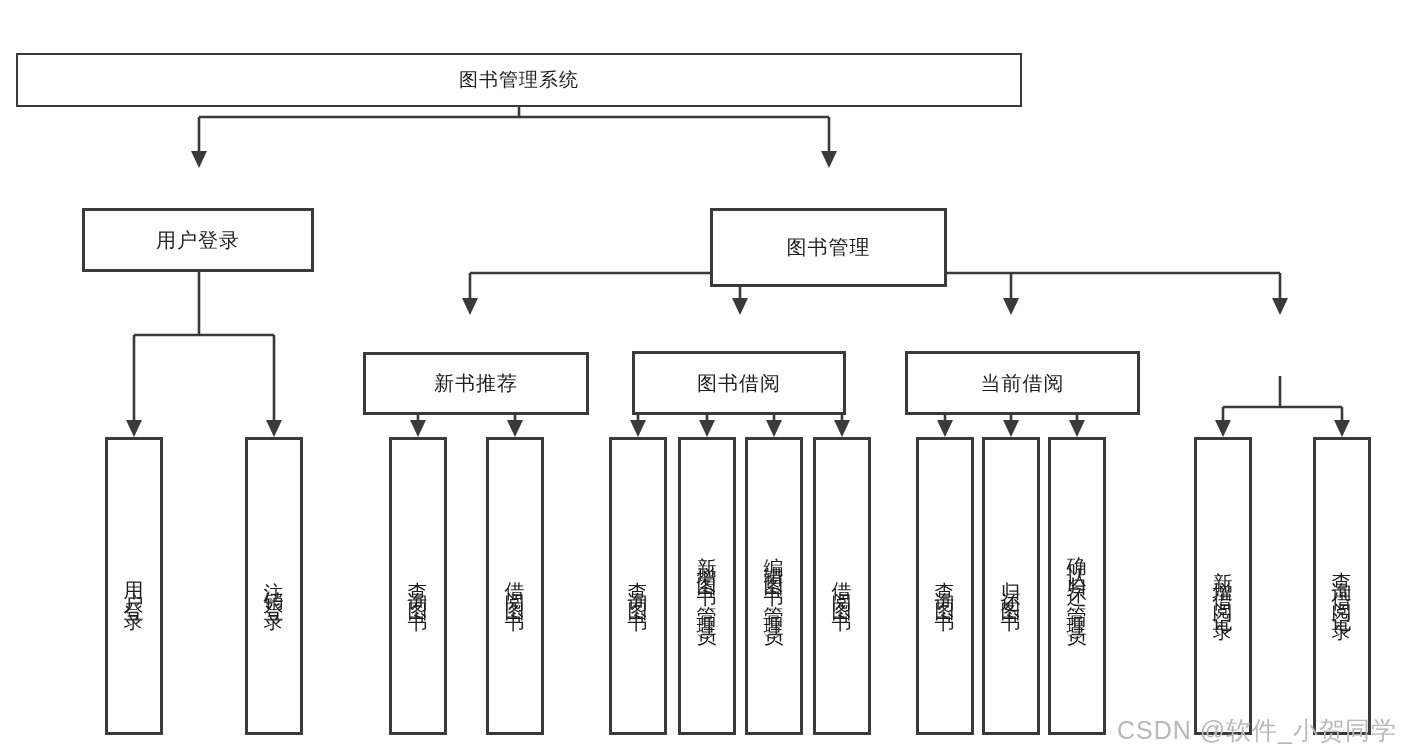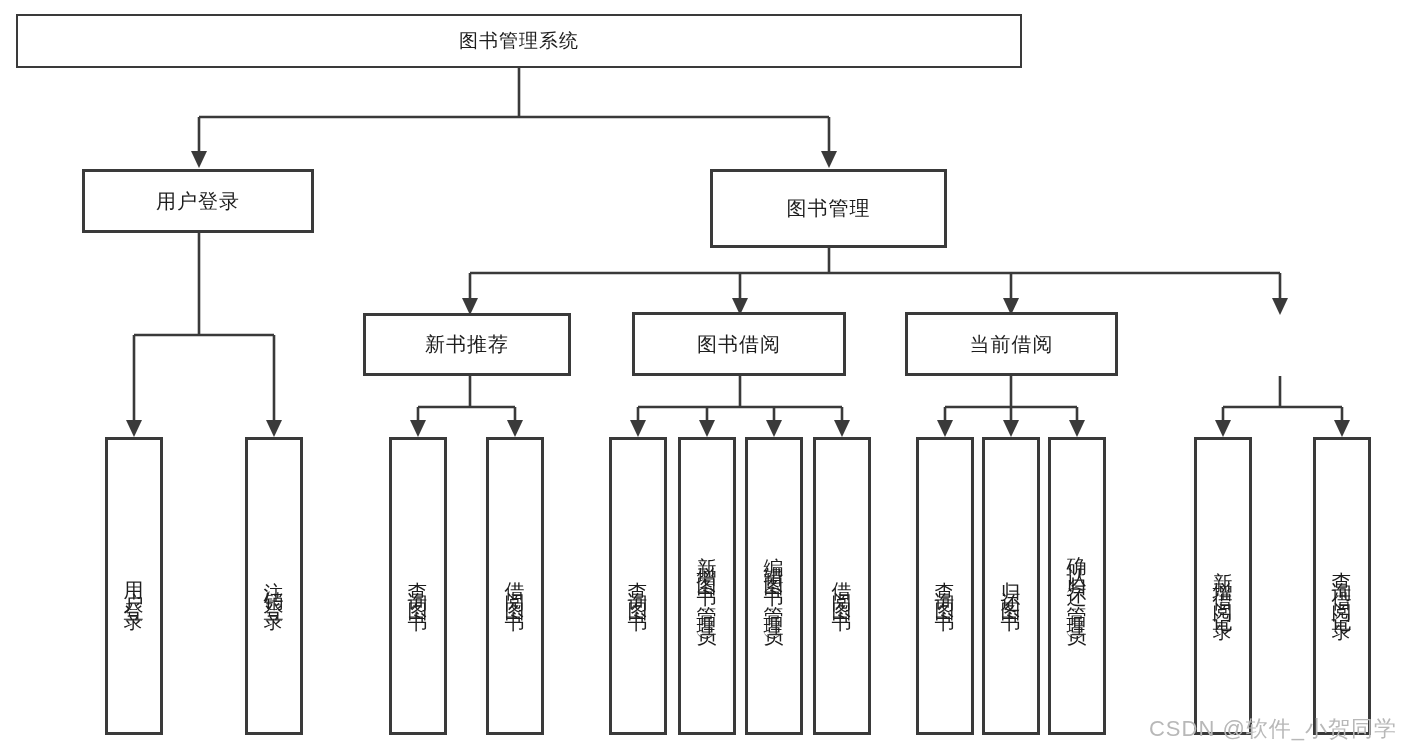--- a/index.html
+++ b/index.html
@@ -22,20 +22,21 @@
     box-sizing: border-box;
     border: 3px solid var(--line, #3a3a3a);
     background: #ffffff;
     display: flex;
     align-items: center;
     justify-content: center;
     font-size: 20px;
     color: var(--text, #1d1d1d);
     letter-spacing: 1px;
     z-index: 1;
+    margin-top: 39px;
   }
   .hbox.root { border-width: 2px; font-size: 19px; }
   .vbox {
     position: absolute;
     box-sizing: border-box;
     border: 3px solid var(--line, #3a3a3a);
     background: #ffffff;
     top: 437px;
     width: 58px;
     height: 298px;
@@ -49,21 +50,21 @@
     font-size: 20px;
     color: var(--text, #1d1d1d);
     letter-spacing: 10px;
     line-height: 1;
     white-space: nowrap;
   }
   .watermark {
     position: absolute;
     right: 8px;
     top: 714px;
-    font-size: 22px;
+    font-size: 25px;
     color: var(--wm, #b8b8b8);
     letter-spacing: 1px;
     z-index: 2;
   }
 </style>
 </head>
 <body>
 
 <div class="canvas">
 
@@ -100,27 +101,27 @@
     <span>图书管理系统</span>
   </div>
 
   <div class="hbox" style="left:82px; top:169px; width:232px; height:64px;">
     <span>用户登录</span>
   </div>
   <div class="hbox" style="left:710px; top:169px; width:237px; height:79px;text-align:right;">
     <span>图书管理</span>
   </div>
 
-  <div class="hbox" style="left:363px; top:313px; width:208px; height:63px;">
+  <div class="hbox" style="left:363px; top:313px; width:226px; height:63px;">
     <span>新书推荐</span>
   </div>
   <div class="hbox" style="left:632px; top:312px; width:214px; height:64px;justify-content:center;">
     <span>图书借阅</span>
   </div>
-  <div class="hbox" style="left:905px; top:312px; width:213px; height:64px;">
+  <div class="hbox" style="left:905px; top:312px; width:235px; height:64px;">
     <span>当前借阅</span>
   </div>
 
   <div class="vbox" style="left:105px;">
     <span>用户登录</span>
   </div>
   <div class="vbox" style="left:245px;">
     <span>注销登录</span>
   </div>
 

